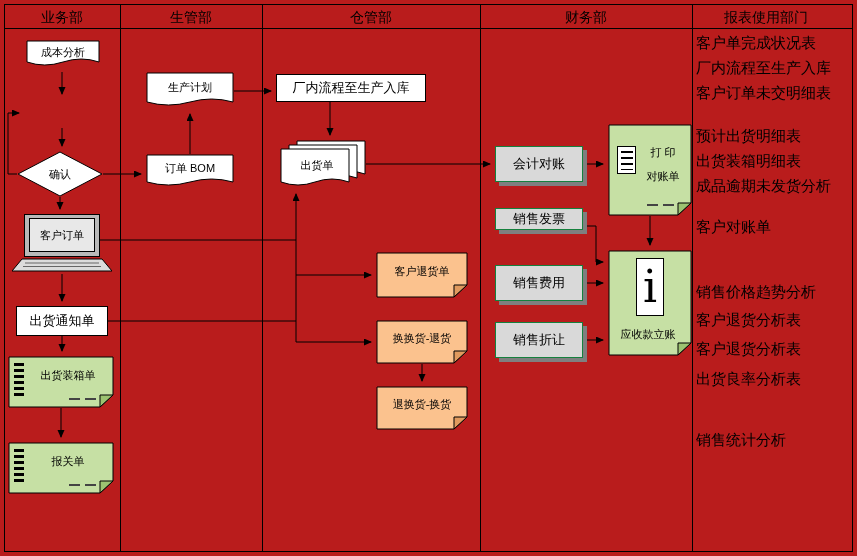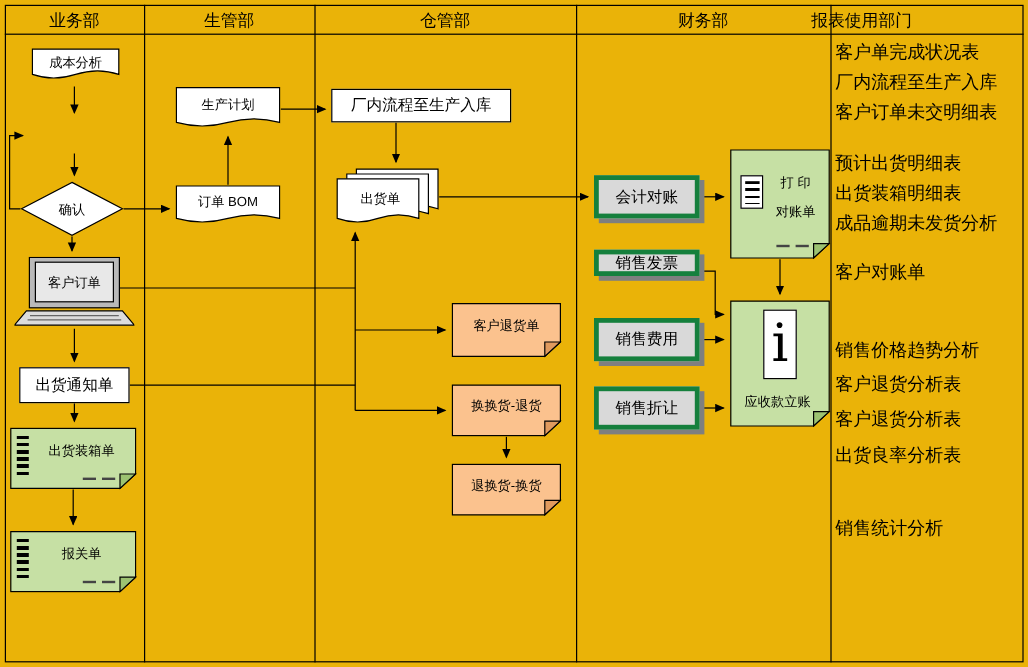--- a/index.html
+++ b/index.html
@@ -1,27 +1,27 @@
 <!DOCTYPE html>
 <html style="--note-green: #c6e0a4; --note-green-fold: #9cc271; --note-orange: #fbc28e; --note-orange-fold: #e09a5e; --box-gray: #d9d9d9; --box-shadow: #7f7f7f;"><head>
 <meta charset="utf-8">
 <style>
   * { margin:0; padding:0; box-sizing:border-box; }
   body { background:#fff; }
-  #stage { position:relative; width:857px; height:556px; background:#eab308; overflow:hidden;
+  #stage { position:relative; width:857px; height:556px; background:#b91c1c; overflow:hidden;
            font-family:"Liberation Sans","DejaVu Sans",sans-serif; color:#000; }
   .border { position:absolute; left:4px; top:4px; width:849px; height:548px; border:1px solid #000; }
   .vline  { position:absolute; top:4px; height:548px; width:1px; background:#000; }
   .hline  { position:absolute; left:4px; top:28px; width:849px; height:1px; background:#000; }
   .lane-h { position:absolute; top:9px; font-size:14px; text-align:center; white-space:nowrap; }
   .wires  { position:absolute; left:0; top:0; pointer-events:none; }
   .node   { position:absolute; display:flex; align-items:center; justify-content:center;
             font-size:13px; text-align:center; white-space:nowrap; }
   .rect   { background:#fff; border:1px solid #000; }
-  .box3d  { background:var(--box-gray,#d9d9d9); border:4px solid #15803d;
+  .box3d  { background:var(--box-gray,#d9d9d9); border:1px solid #15803d;
             box-shadow:4px 4px 0 var(--box-shadow,#7f7f7f); }
   .shape  { position:absolute; left:0; top:0; width:100%; height:100%; }
   .lbl    { position:absolute; display:flex; align-items:center; justify-content:center;
             font-size:11px; white-space:nowrap; }
   .reports div { position:absolute; left:0; font-size:15px; white-space:nowrap; }
   .barcode { position:absolute; background:repeating-linear-gradient(180deg,#000 0 3px,rgba(0,0,0,0) 3px 6px); }
   .dashes { position:absolute; display:flex; gap:5px; }
   .dashes i { display:block; width:11px; height:2px; background:#444; }
   .listicon { position:absolute; background:#fff; border:1px solid #000; }
   .listicon:before { content:""; position:absolute; left:3px; right:2px; top:4px; height:19px;
@@ -39,21 +39,21 @@
   <div class="vline" style="left:120px"></div>
   <div class="vline" style="left:262px"></div>
   <div class="vline" style="left:480px"></div>
   <div class="vline" style="left:692px"></div>
   <div class="hline"></div>
 
   <div class="lane-h" style="left:4px;width:116px">业务部</div>
   <div class="lane-h" style="left:120px;width:142px">生管部</div>
   <div class="lane-h" style="left:262px;width:218px">仓管部</div>
   <div class="lane-h" style="left:480px;width:212px">财务部</div>
-  <div class="lane-h" style="left:676px;text-align:right">报表使用部门</div>
+  <div class="lane-h" style="left:724px;text-align:right">报表使用部门</div>
 
   <svg class="wires" width="857" height="556">
     <defs>
       <marker id="ar" markerWidth="9" markerHeight="8" refX="7" refY="3.5" orient="auto">
         <path d="M0 0 L8 3.5 L0 7 Z" fill="#000"></path>
       </marker>
     </defs>
     <g fill="none" stroke="#000" stroke-width="1">
       <path d="M62 72 V94" marker-end="url(#ar)"></path>
       <path d="M62 128 V146" marker-end="url(#ar)"></path>

